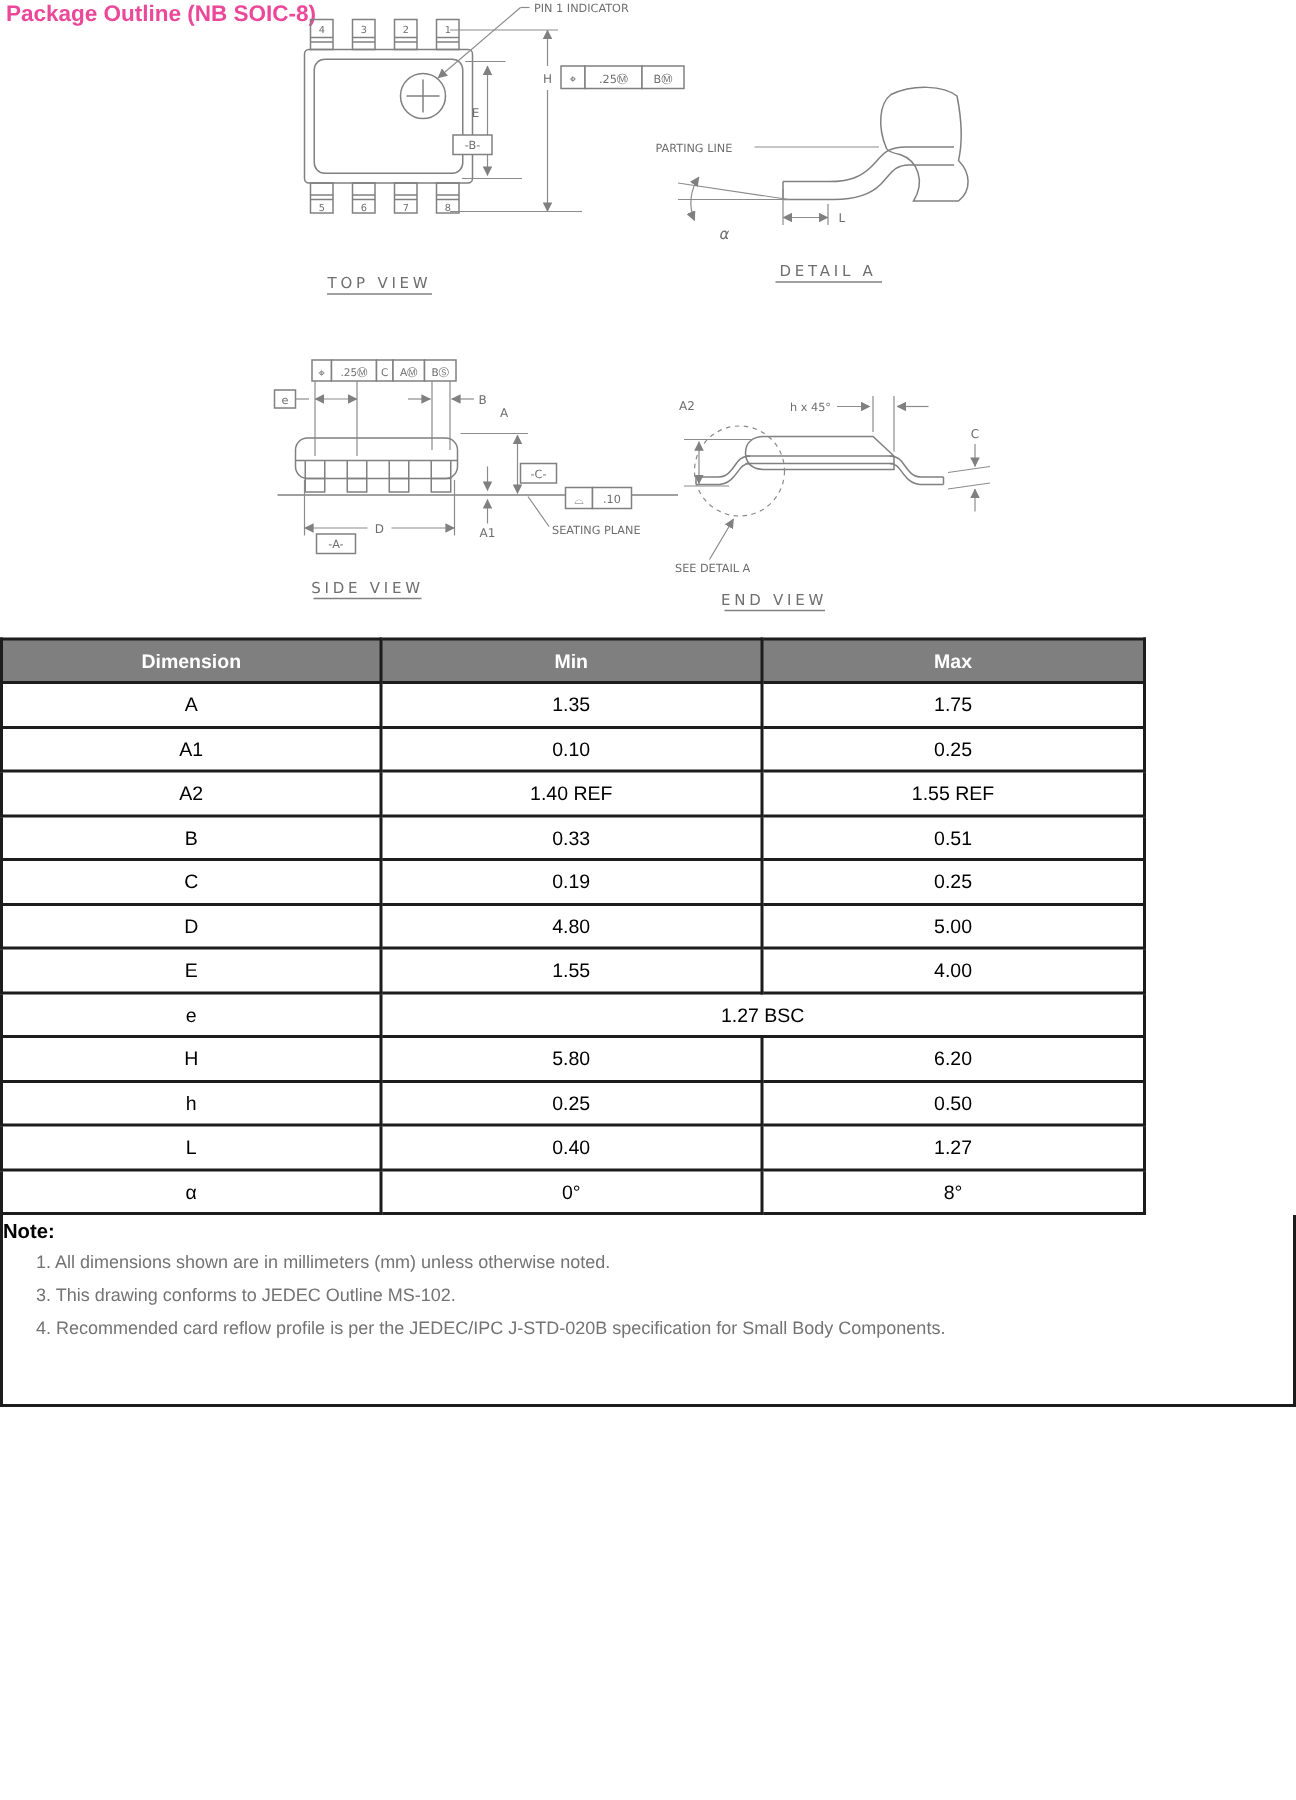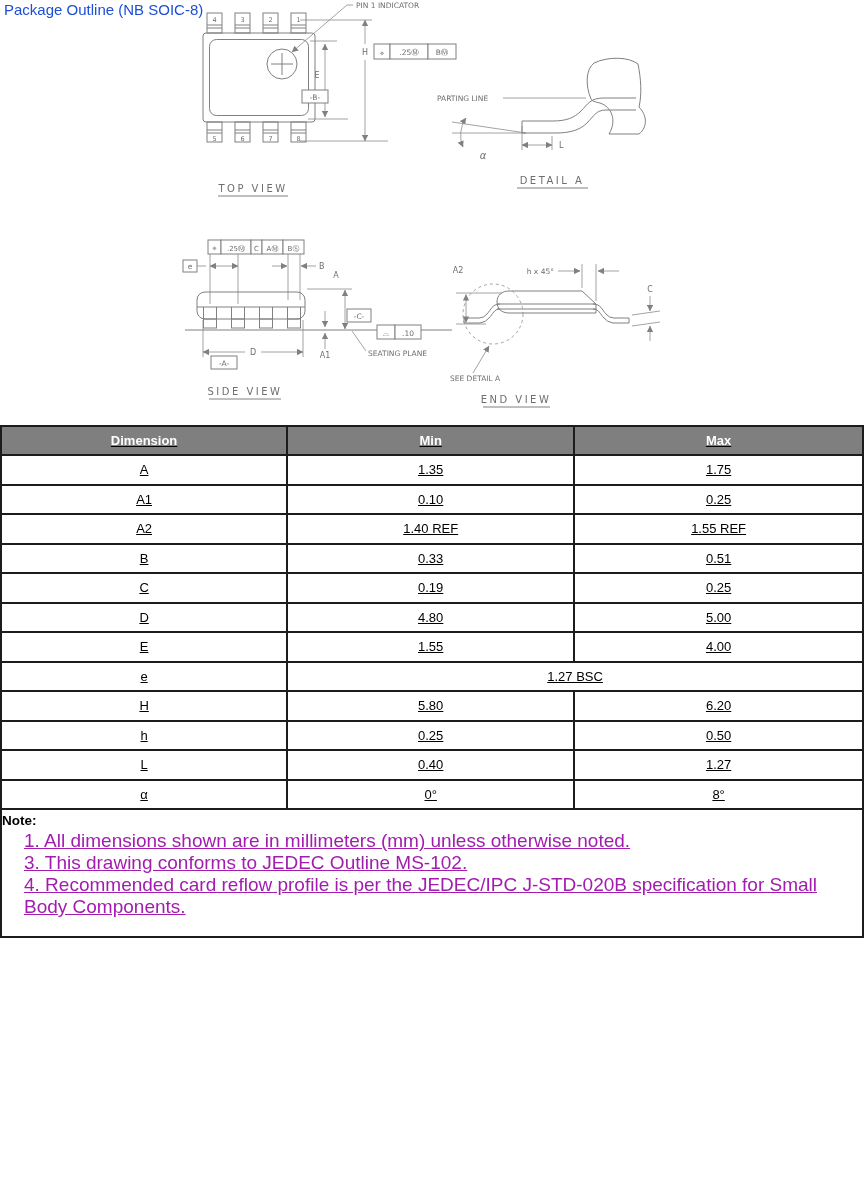--- a/index.html
+++ b/index.html
@@ -1,41 +1,41 @@
 <!DOCTYPE html>
 <html><head>
 <meta charset="utf-8">
 <style>
   html,body{margin:0;padding:0;background:#ffffff;}
   .page{position:relative;width:864px;height:1200px;background:#fff;overflow:hidden;
         font-family:"Liberation Sans",sans-serif;}
-  .page-title{position:absolute;left:4px;top:1px;margin:0;font-size:15px;font-weight:normal;
-        color:#1d4ed8;letter-spacing:0;}
+  .page-title{position:absolute;left:4px;top:1px;margin:0;font-size:15px;font-weight:bold;
+        color:#ec4899;letter-spacing:0;}
   svg.drawing{position:absolute;left:0;top:0;}
   svg .ln{stroke:#808080;stroke-width:1;fill:none;}
   svg .thin{stroke:#8b8b8b;stroke-width:0.8;fill:none;}
   svg .wbox{stroke:#808080;stroke-width:1;fill:#ffffff;}
   svg text{fill:#6e6e6e;font-family:"DejaVu Sans",sans-serif;font-size:8px;}
   svg text.cap{font-size:10px;letter-spacing:2.5px;fill:#6e6e6e;}
   svg text.sm{font-size:7px;}
   svg text.smm{font-size:7.5px;}
   svg text.pin{font-size:6.5px;}
   svg text.greek{font-size:10px;font-style:italic;}
 
   .table-wrap{position:absolute;left:0;top:425px;width:864px;}
-  table.dims{width:864px;border-collapse:collapse;table-layout:fixed;text-decoration:underline;}
+  table.dims{width:764px;border-collapse:collapse;table-layout:fixed;}
   table.dims th,table.dims td{border:2px solid #1c1c1c;text-align:center;
         font-size:13px;color:#000;padding:0;}
   table.dims th{background:#7f7f7f;color:#ffffff;font-weight:bold;height:27px;}
   table.dims td{height:27.5px;background:#fff;}
   .notes{border-left:2px solid #1c1c1c;border-right:2px solid #1c1c1c;
         border-bottom:2px solid #1c1c1c;height:128px;box-sizing:border-box;
         padding:3px 0;background:#fff;}
   .notes-title{font-size:13.5px;font-weight:bold;color:#000;margin:0 0 2px 0;}
-  .note-line{font-size:19px;color:#a21caf;padding-left:22px;line-height:22px;text-decoration:underline;}
+  .note-line{font-size:12px;color:#737373;padding-left:22px;line-height:22px;}
 </style>
 </head>
 <body>
 
 <div class="page">
 
   <h1 class="page-title">Package Outline (NB SOIC-8)</h1>
 
   <svg class="drawing" width="864" height="420" viewBox="0 0 864 420">
     <defs>

